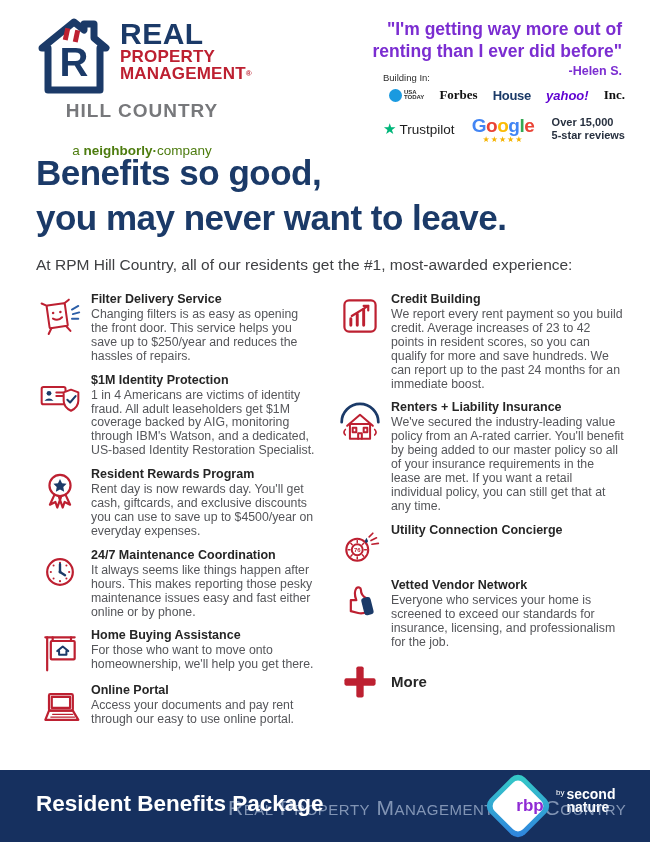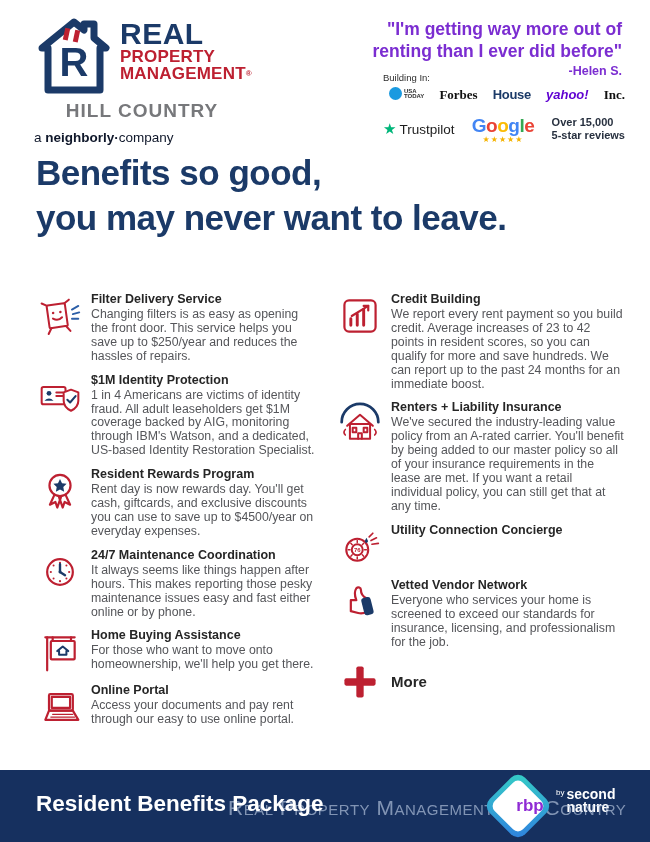--- a/index.html
+++ b/index.html
@@ -12,32 +12,32 @@
 
   
   .logo-block { position:absolute; left:34px; top:14px; width:216px; }
   .logo-row { display:flex; align-items:flex-start; }
   .logo-house { width:80px; height:84px; flex:0 0 80px; }
   .logo-words { padding-left:6px; padding-top:6px; }
   .logo-real { font-size:30px; font-weight:bold; color:#1b3a68; letter-spacing:.5px; line-height:28px; }
   .logo-prop, .logo-mgmt { font-size:17px; font-weight:bold; color:#bd2031; letter-spacing:.2px; line-height:17px; }
   .logo-reg { font-size:8px; vertical-align:top; }
   .logo-region { margin-top:2px; text-align:center; font-size:19px; font-weight:bold; color:#77787b; letter-spacing:1px; }
-  .logo-endorse { margin-top:8px; text-align:left; font-size:13.5px; color:#0f172a; }
+  .logo-endorse { margin-top:21px; text-align:center; font-size:13.5px; color:#4d7c0f; }
   .logo-endorse .nb { font-weight:bold; }
 
   
   .quote-block { position:absolute; right:28px; top:18px; text-align:right; color:#7b2dd1; }
   .quote-line { font-size:17.5px; font-weight:bold; line-height:22px; }
   .quote-attr { font-size:12.5px; font-weight:bold; margin-top:2px; }
 
   
   .press-block { position:absolute; left:383px; top:72px; width:242px; }
   .press-label { font-size:9.5px; color:#2d2d2d; margin-bottom:4px; }
-  .press-row { display:flex; align-items:flex-start; justify-content:space-between;padding-left:6px; }
+  .press-row { display:flex; align-items:center; justify-content:space-between;padding-left:6px; }
   .usa-today { display:flex; align-items:center; gap:2px; }
   .usa-dot { width:13px; height:13px; border-radius:50%; background:#1a9ae0; }
   .usa-txt { font-size:6px; line-height:5px; font-weight:bold; color:#2d2d2d; }
   .forbes { font-family:"Liberation Serif", serif; font-weight:bold; font-size:13px; color:#111; }
   .house { font-weight:bold; font-size:13px; color:#1b3a68; letter-spacing:-.3px; }
   .yahoo { font-weight:bold; font-size:13px; color:#5f01d1; font-style:italic; }
   .inc { font-family:"Liberation Serif", serif; font-weight:bold; font-size:13px; color:#111; }
   .review-row { display:flex; align-items:center; justify-content:space-between; margin-top:12px; }
   .trustpilot { display:flex; align-items:center; gap:3px; font-size:13.5px; color:#1d1d1d; }
   .tp-star { color:#00b67a; font-size:15px; }
@@ -139,20 +139,21 @@
       <span class="review-count">
         <span>Over 15,000</span><br><span>5-star reviews</span>
       </span>
     </div>
   </div>
 
   <div class="headline">
     <div>Benefits so good,</div>
     <div>you may never want to leave.</div>
   </div>
+  <div class="intro">At RPM Hill Country, all of our residents get the #1, most-awarded experience:</div>
 
   <div class="col col-left">
 
     <div class="benefit">
       <span class="b-icon">
         <svg viewBox="0 0 48 48" fill="none" stroke="#bd2031" stroke-width="2.2" stroke-linecap="round" stroke-linejoin="round">
           <g transform="rotate(-8 22 24)">
             <rect x="11" y="11" width="20" height="25" rx="1"></rect>
             <path d="M11 11 L6 8 M31 11 L36 8"></path>
             <circle cx="17" cy="20" r="1.4" fill="#bd2031" stroke="none"></circle>

